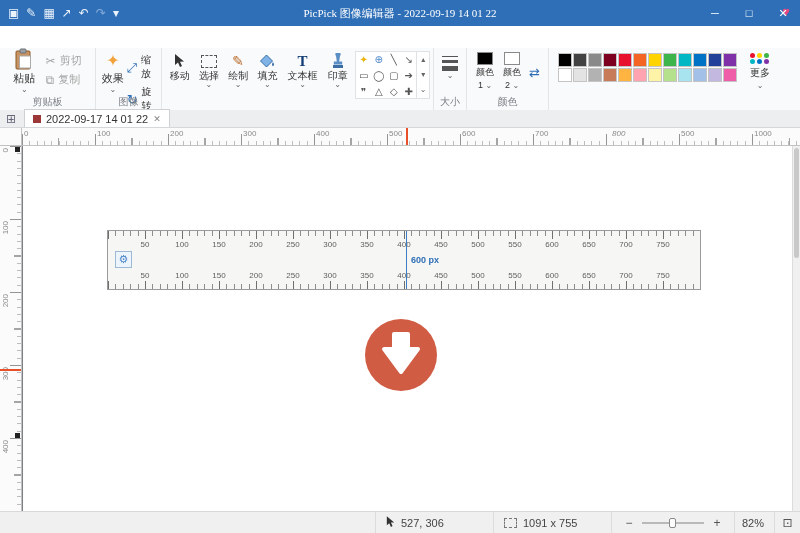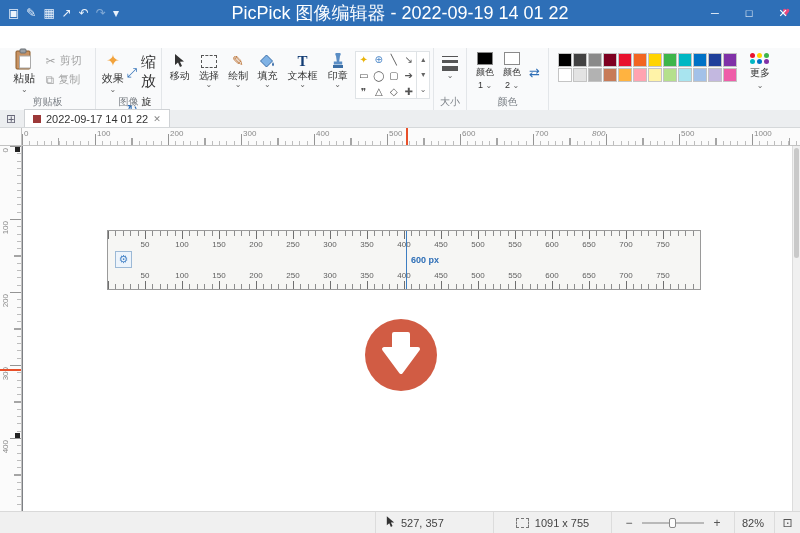--- a/index.html
+++ b/index.html
@@ -4,21 +4,21 @@
 <style>
   html,body{margin:0;padding:0;}
   body{width:800px;height:533px;font-family:"Liberation Sans","DejaVu Sans",sans-serif;-webkit-font-smoothing:antialiased;}
   .app{position:relative;width:800px;height:533px;overflow:hidden;background:#fff;}
 
   
   .titlebar{position:absolute;top:0;left:0;right:0;height:26px;display:flex;align-items:center;color:#fff;}
   .qat{display:flex;gap:7px;padding-left:8px;align-items:center;position:relative;z-index:2;}
   .icon-cell{font-size:12px;line-height:1;color:#eaf2fb;}
   .icon-cell.dim{opacity:.45;}
-  .win-title{position:absolute;left:0;right:0;text-align:center;font-size:18px;color:#fff;}
+  .win-title{position:absolute;left:0;right:0;text-align:center;font-size:11px;color:#fff;font-family:Liberation Serif, serif;}
   .winbtns{margin-left:auto;display:flex;height:100%;position:relative;z-index:2;}
   .winbtn{width:34px;display:flex;align-items:center;justify-content:center;font-size:11px;color:#fff;}
 
   
   .ribbontabs{position:absolute;top:26px;left:0;right:0;height:22px;background:#fff;display:flex;align-items:flex-end;padding-left:4px;}
   .ribbon-tab{display:inline-block;padding:3px 13px 4px;font-size:12px;color:#444;}
   .ribbon-tab.file{color:#2062a8;font-weight:bold;}
   .ribbon-tab.active{color:#2062a8;background:#f5f7f9;border:1px solid #d5d9dd;border-bottom:0;}
   .fav{position:absolute;right:10px;top:4px;font-size:13px;color:#e8477e;}
 
@@ -101,21 +101,21 @@
   .rt-value{position:absolute;left:303px;top:24px;font-size:9px;font-weight:bold;color:#2f6fb7;}
   .rt-gear{position:absolute;left:7px;top:20px;width:17px;height:17px;border:1px solid #9cb9d6;background:#edf4fb;color:#4a86c8;font-size:11px;display:flex;align-items:center;justify-content:center;box-sizing:border-box;}
 
   .download{position:absolute;left:340px;top:171px;}
 
   
   .statusbar{position:absolute;left:0;right:0;bottom:0;height:22px;background:#f0f0f0;border-top:1px solid #d9d9d9;display:flex;align-items:center;font-size:11px;color:#444;box-sizing:border-box;}
   .sb-spacer{flex:1;}
   .sb-sec{display:flex;align-items:center;gap:6px;padding:0 10px;height:100%;border-left:1px solid #dcdcdc;box-sizing:border-box;}
   .sb-cursor{width:118px;}
-  .sb-size{width:118px;justify-content:center;}
+  .sb-size{width:118px;}
   .sel-icon{width:11px;height:8px;border:1px dashed #777;display:inline-block;}
   .sb-btn{width:14px;text-align:center;color:#555;font-size:12px;}
   .slider{position:relative;width:62px;height:14px;}
   .slider-track{position:absolute;top:6px;left:0;right:0;height:2px;background:#b9b9b9;}
   .slider-thumb{position:absolute;left:27px;top:2px;width:7px;height:10px;background:#fdfdfd;border:1px solid #8a8a8a;border-radius:2px;box-sizing:border-box;}
   .sb-pct{width:40px;justify-content:flex-end;}
   .sb-fit{width:26px;justify-content:center;font-size:12px;color:#555;}
 </style>
 </head>
 <body>
@@ -174,21 +174,21 @@
     <div class="rgroup" style="width:66px">
       <div class="rg-body">
         <div class="bigbtn" style="width:30px">
           <span class="ticon glyph-fx">✦</span>
           <span class="blabel">效果</span>
           <span class="caret">⌄</span>
         </div>
         <div class="smallcol" style="width:34px">
           <div class="smallbtn">
             <span class="si glyph-blue">⤢</span>
-            <span style="font-size:15px">缩放</span>
+            <span style="font-size:10px">缩放</span>
           </div>
           <div class="smallbtn">
             <span class="si glyph-blue">↻</span>
             <span style="font-size:10px">旋转</span>
           </div>
         </div>
       </div>
       <div class="rgroup-label">图像</div>
     </div>
 
@@ -365,21 +365,21 @@
         <span class="ticklabel" style="left: 243px;">300</span>
         <span class="tick" style="left: 314px;"></span>
         <span class="ticklabel" style="left: 316px;">400</span>
         <span class="tick" style="left: 387px;"></span>
         <span class="ticklabel" style="left: 389px;">500</span>
         <span class="tick" style="left: 460px;"></span>
         <span class="ticklabel" style="left: 462px;">600</span>
         <span class="tick" style="left: 533px;"></span>
         <span class="ticklabel" style="left: 535px;">700</span>
         <span class="tick" style="left: 606px;"></span>
-        <span class="ticklabel" style="left: 592px; font-style: italic;">800</span>
+        <span class="ticklabel" style="left: 612px; font-style: italic;">800</span>
         <span class="tick" style="left: 679px;"></span>
         <span class="ticklabel" style="left: 681px;">500</span>
         <span class="tick" style="left: 752px;"></span>
         <span class="ticklabel" style="left: 754px;">1000</span>
       </div>
     <div class="hmarker" style="background: rgb(232, 80, 42);"></div>
   </div>
   <div class="corner"></div>
 
   <div class="workspace">
@@ -462,21 +462,21 @@
   </div>
 
   <div class="statusbar">
     <div class="sb-spacer"></div>
     <div class="sb-sec sb-cursor">
       <span>
         <svg width="9" height="12" viewBox="0 0 11 14">
             <path d="M1 0 L1 11 L4 8.5 L6 13 L8 12 L6 7.7 L10 7.5 Z" fill="#333"></path>
           </svg>
       </span>
-      <span>527, 357</span>
+      <span>527, 306</span>
     </div>
     <div class="sb-sec sb-size">
       <span class="sel-icon"></span>
       <span>1091 x 755</span>
     </div>
     <div class="sb-sec">
       <span class="sb-btn">−</span>
       <span class="slider">
         <span class="slider-track"></span>
         <span class="slider-thumb"></span>

